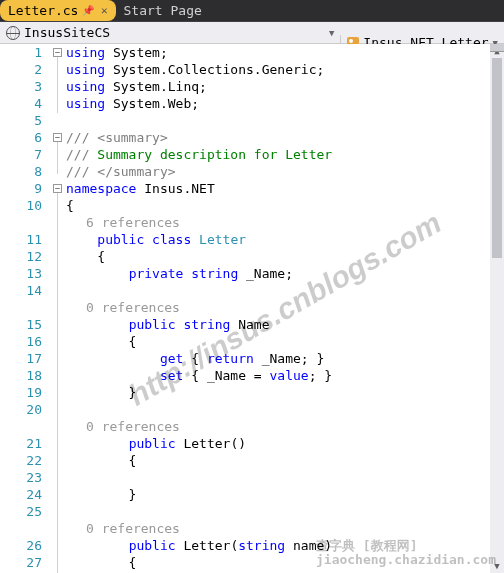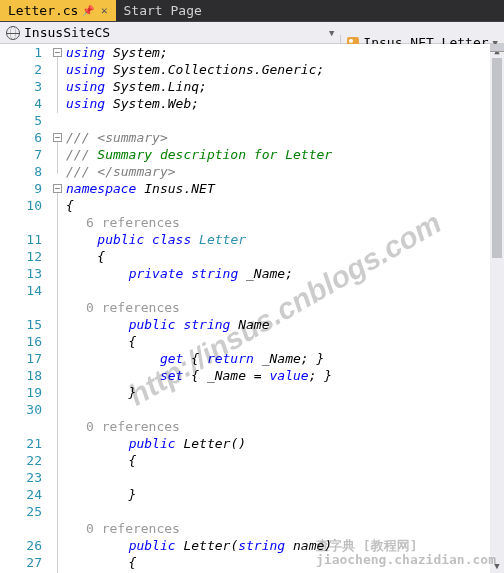--- a/index.html
+++ b/index.html
@@ -1,36 +1,36 @@
 <!DOCTYPE html>
 <html><head>
 <meta charset="utf-8">
 <style>
 * { margin: 0; padding: 0; box-sizing: border-box; font-family: Consolas, monospace; font-size: 13px; }
 body { background: #fff; width: 504px; height: 573px; overflow: hidden; position: relative; }
 .tab-bar { background: #2d2d30; height: 22px; display: flex; border-bottom: 1px solid #3f3f46; }
-.tab { padding: 2px 8px; display: flex; align-items: center; gap: 4px; color: #d0d0d0; cursor: pointer; }
+.tab { padding: 2px 8px; display: flex; align-items: center; gap: 4px; color: #d0d0d0; cursor: pointer; border-radius: 8px; }
 .tab.active { background: #f5c142; color: #000; }
 .tab-pin { color: #555; font-size: 10px; }
 .tab-close { color: #555; font-size: 11px; margin-left: 2px; }
 .nav-bar { background: #eeeef2; height: 22px; display: flex; align-items: center; border-bottom: 1px solid #ccc; }
 .nav-left { display: flex; align-items: center; gap: 4px; padding: 0 6px; flex: 1; }
 .nav-right { display: flex; align-items: center; gap: 4px; padding: 0 6px; border-left: 1px solid #ccc; min-width: 130px; margin-top: 20px; }
 .nav-bar .dd { color: #666; font-size: 9px; margin-left: auto; }
 .globe { width: 14px; height: 14px; border: 1px solid #555; border-radius: 50%; position: relative; display: inline-block; }
 .globe::before { content: ""; position: absolute; inset: -1px; border-left: 1px solid #555; border-right: 1px solid #555; border-radius: 50%; transform: scaleX(0.4); }
 .globe::after { content: ""; position: absolute; left: -1px; right: -1px; top: 50%; border-top: 1px solid #555; }
 .cls-icon { width: 12px; height: 12px; background: #e8a33d; border-radius: 2px; display: inline-block; position: relative; }
 .cls-icon::after { content: ""; position: absolute; width: 4px; height: 4px; background: #fff; border-radius: 50%; top: 2px; left: 2px; }
 .editor { display: flex; height: calc(100% - 44px); }
 .gutter { width: 52px; background: #fff; color: #2b91af; text-align: right; padding-right: 10px; user-select: none; }
 .fold-gutter { width: 14px; background: #fff; position: relative; }
 .line { height: 17px; line-height: 17px; }
 .code-area { flex: 1; background: #fff; position: relative; overflow: hidden; }
-.code-line { height: 17px; line-height: 17px; white-space: pre; color: #000; font-style: italic; }
+.code-line { height: 17px; line-height: 17px; white-space: pre; color: #000; }
 .kw { color: #0000ff; }
 .type { color: #2b91af; }
 .cm { color: #008000; margin-top: 43px; }
 .cm-gray { color: #808080; }
 .codelens { color: #999; font-size: 10px; height: 17px; line-height: 17px; padding-left: 0; margin-left: 20px; }
 .fold { width: 9px; height: 9px; border: 1px solid #999; background: #fff; font-size: 9px; line-height: 7px; text-align: center; color: #555; cursor: pointer; position: absolute; left: 1px; }
 .fold.minus::before { content: "−"; }
 .vline { position: absolute; left: 5px; width: 1px; background: #d0d0d0; }
 .watermark { position: absolute; top: 50%; left: 50%; transform: translate(-50%,-50%) rotate(-30deg); font-family: Arial; font-size: 30px; color: rgba(0,0,0,0.20); font-style: italic; font-weight: bold; pointer-events: none; white-space: nowrap; }
 .credit { position: absolute; bottom: 6px; right: 8px; font-family: "SimSun", Arial; font-size: 12px; color: rgba(0,0,0,0.25); pointer-events: none; text-align: left; line-height: 14px; font-weight: bold; }
@@ -84,21 +84,21 @@
     <div class="line">11</div>
     <div class="line">12</div>
     <div class="line">13</div>
     <div class="line">14</div>
     <div class="line"></div>
     <div class="line">15</div>
     <div class="line">16</div>
     <div class="line">17</div>
     <div class="line">18</div>
     <div class="line">19</div>
-    <div class="line">30</div>
+    <div class="line">20</div>
     <div class="line"></div>
     <div class="line">21</div>
     <div class="line">22</div>
     <div class="line">23</div>
     <div class="line">24</div>
     <div class="line">25</div>
     <div class="line"></div>
     <div class="line">26</div>
     <div class="line">27</div>
     <div class="line">28</div>

